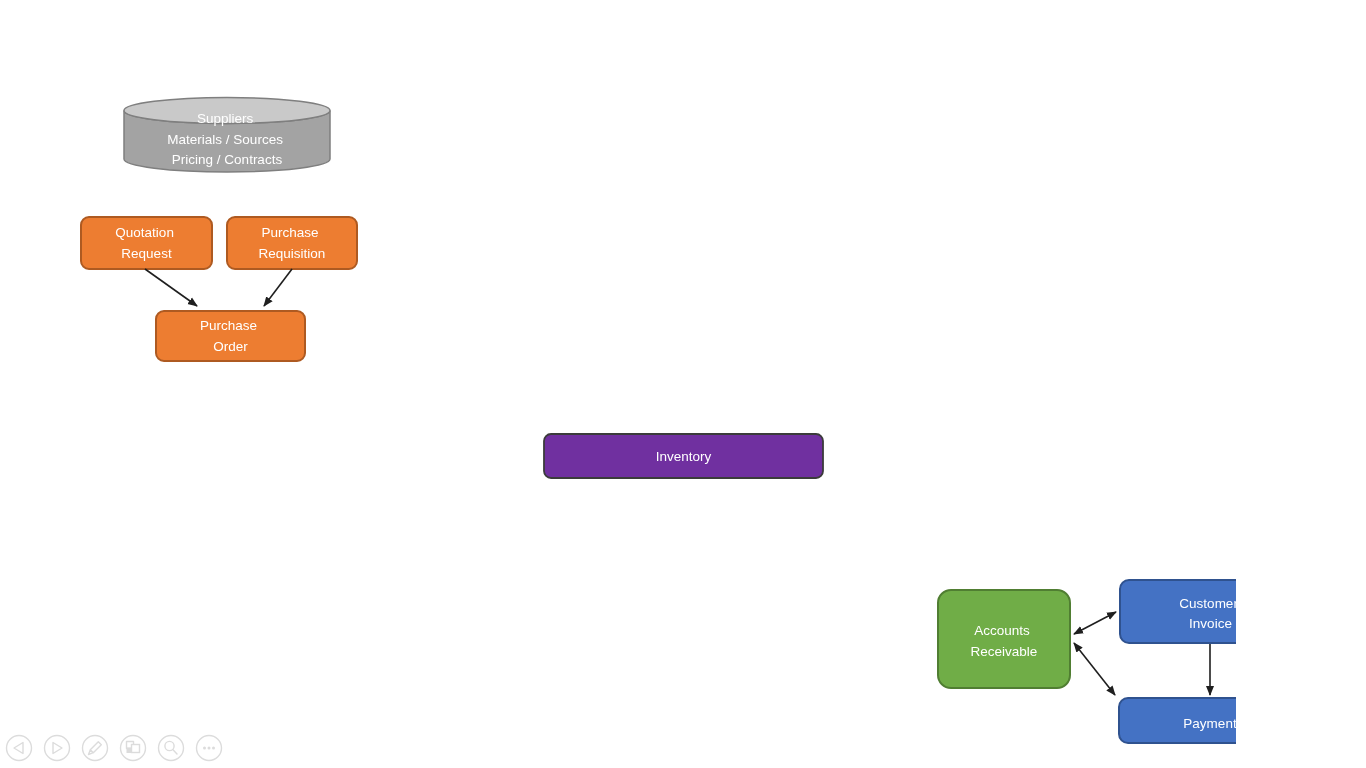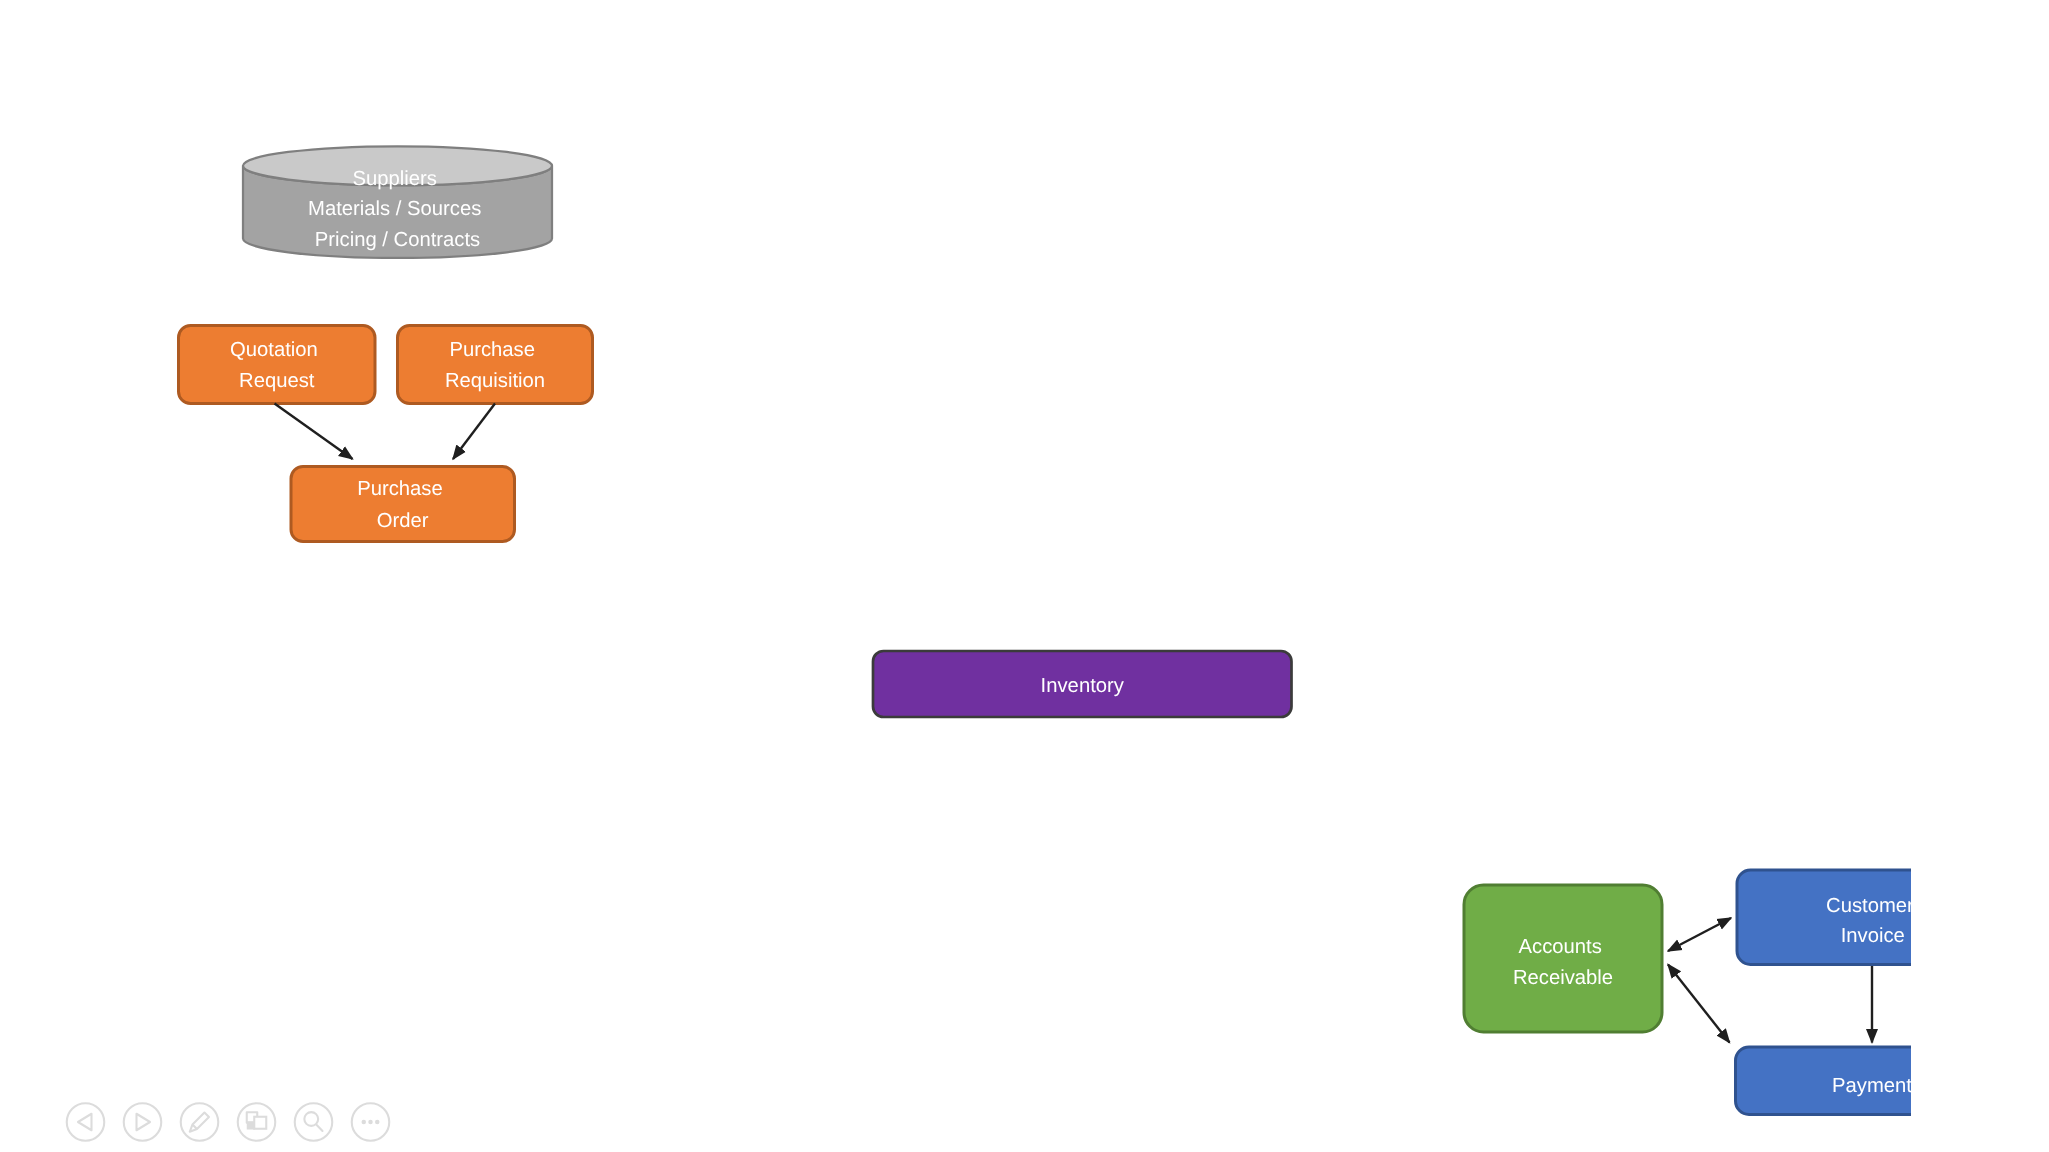--- a/index.html
+++ b/index.html
@@ -2,21 +2,20 @@
 <html><head>
 <meta charset="utf-8">
 <style>
   html,body{margin:0;padding:0;background:#fff;}
   .stage{
     position:relative;
     width:1236px;height:768px;
     background:#ffffff;
     overflow:hidden;
     font-family:"Liberation Sans", sans-serif;
-    padding-left:38px;
   }
   svg{display:block;}
   
   .cyl-body{stroke:#7F7F7F;stroke-width:1.5;}
   .cyl-top{stroke:#7F7F7F;stroke-width:1.5;}
   .node{stroke-width:2;}
   .node-orange{stroke:#AE5A21;}
   .node-purple{stroke:#3B3B3B;stroke-width:1.8;}
   .node-green{stroke:#507E32;}
   .node-blue{stroke:#2F528F;}

